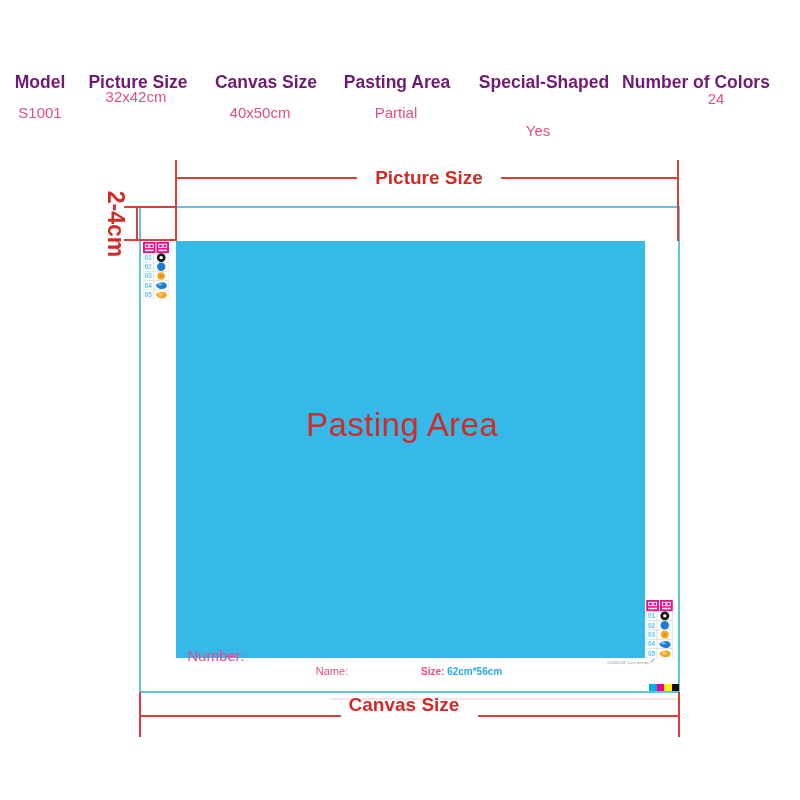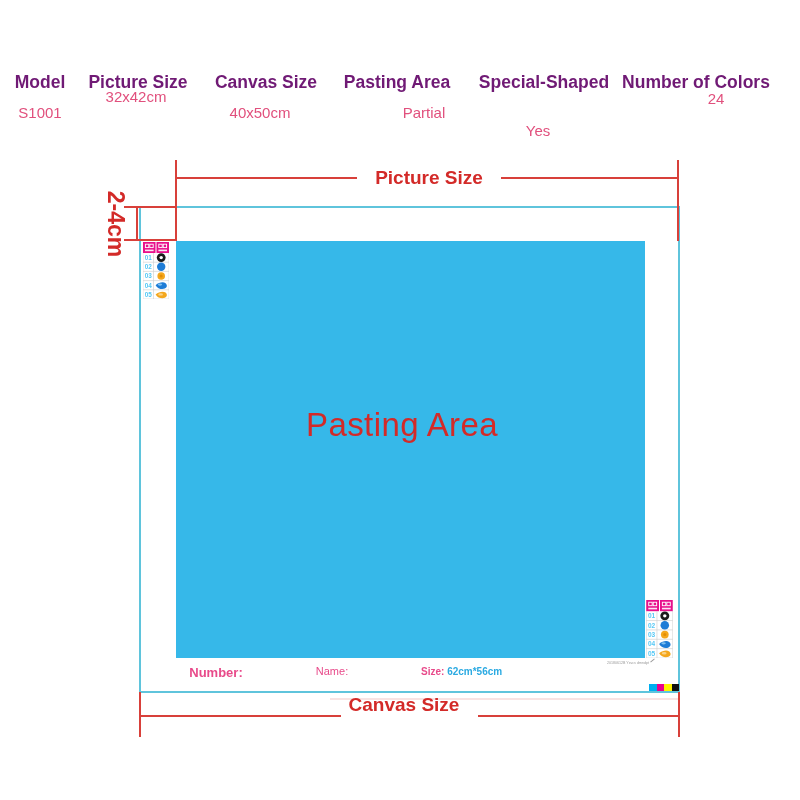--- a/index.html
+++ b/index.html
@@ -27,21 +27,21 @@
   <div class="t c h1" style="left:544px;top:73.5px;">Special-Shaped</div>
 
   <div class="t c h1" style="left:696px;top:73.5px;">Number of Colors</div>
 
   <div class="t c h2" style="left:40px;top:105px;">S1001</div>
 
   <div class="t c h2" style="left:136px;top:89px;">32x42cm</div>
 
   <div class="t c h2" style="left:260px;top:105px;">40x50cm</div>
 
-  <div class="t c h2" style="left:396px;top:105px;margin-left:28px;">Partial</div>
+  <div class="t c h2" style="left:396px;top:105px;">Partial</div>
 
   <div class="t c h2" style="left:538px;top:123px;">Yes</div>
 
   <div class="t c h2" style="left:716px;top:91px;">24</div>
 
   <div style="position:absolute;left:139px;top:205.5px;width:537px;height:483px;border:2px solid #5FC4DC;"></div>
 
   <div style="position:absolute;left:175.5px;top:240.5px;width:469px;height:417px;background:#36B8E9;"></div>
 
   <div class="t c red" style="left:402px;top:408px;font-size:33px;letter-spacing:0.4px;">Pasting Area</div>
@@ -119,21 +119,21 @@
     <circle cx="18.2" cy="15.6" r="1.7" fill="#fff"></circle>
     <circle cx="18.2" cy="24.8" r="4.2" fill="#1E7CD6"></circle>
     <circle cx="18.2" cy="34" r="3.8" fill="#F4A71D"></circle>
     <circle cx="18.2" cy="34" r="1.5" fill="#E38E05"></circle>
     <path d="M12.6 43.2 C16 40.2 20.5 39.6 22.6 41.3 C24.6 43 24.2 45.6 21.8 46.6 C18.8 47.9 14.6 46.6 12.6 43.2 Z" fill="#1E7CD6"></path>
     <ellipse cx="17" cy="42.6" rx="2.2" ry="1.1" fill="#7EC0F0"></ellipse>
     <path d="M12.6 52.4 C16 49.4 20.5 48.9 22.6 50.6 C24.6 52.3 24.2 54.8 21.8 55.8 C18.8 57 14.6 55.8 12.6 52.4 Z" fill="#F4A71D"></path>
     <ellipse cx="17.6" cy="52.4" rx="2.4" ry="1.2" fill="#FBD286"></ellipse>
   </svg>
 
-  <div class="t c" style="left:216px;top:666px;font-size:13px;font-weight:700;color:#E84A8A;">Number:</div>
+  <div class="t c" style="left:216px;top:648px;font-size:15px;font-weight:400;color:#E84A8A;">Number:</div>
 
   <div class="t c" style="left:332px;top:666px;font-size:11px;font-weight:400;color:#E84A8A;">Name:</div>
 
   <div class="t" style="left:421px;top:666.5px;font-size:10px;font-weight:700;color:#E84A8A;">Size: <span style="color:#2BAAE2;">62cm*56cm</span></div>
 
   <div class="t" style="left:607px;top:662px;font-size:3.6px;color:#9a9a9a;">20180612B Yxvcs dmndpt</div>
 
   <div style="position:absolute;left:650px;top:659.5px;width:5px;height:1px;background:#9a9a9a;transform:rotate(-38deg);"></div>
 
   <div style="position:absolute;left:330px;top:698.4px;width:348px;height:1.2px;background:#F7E3E3;"></div>

